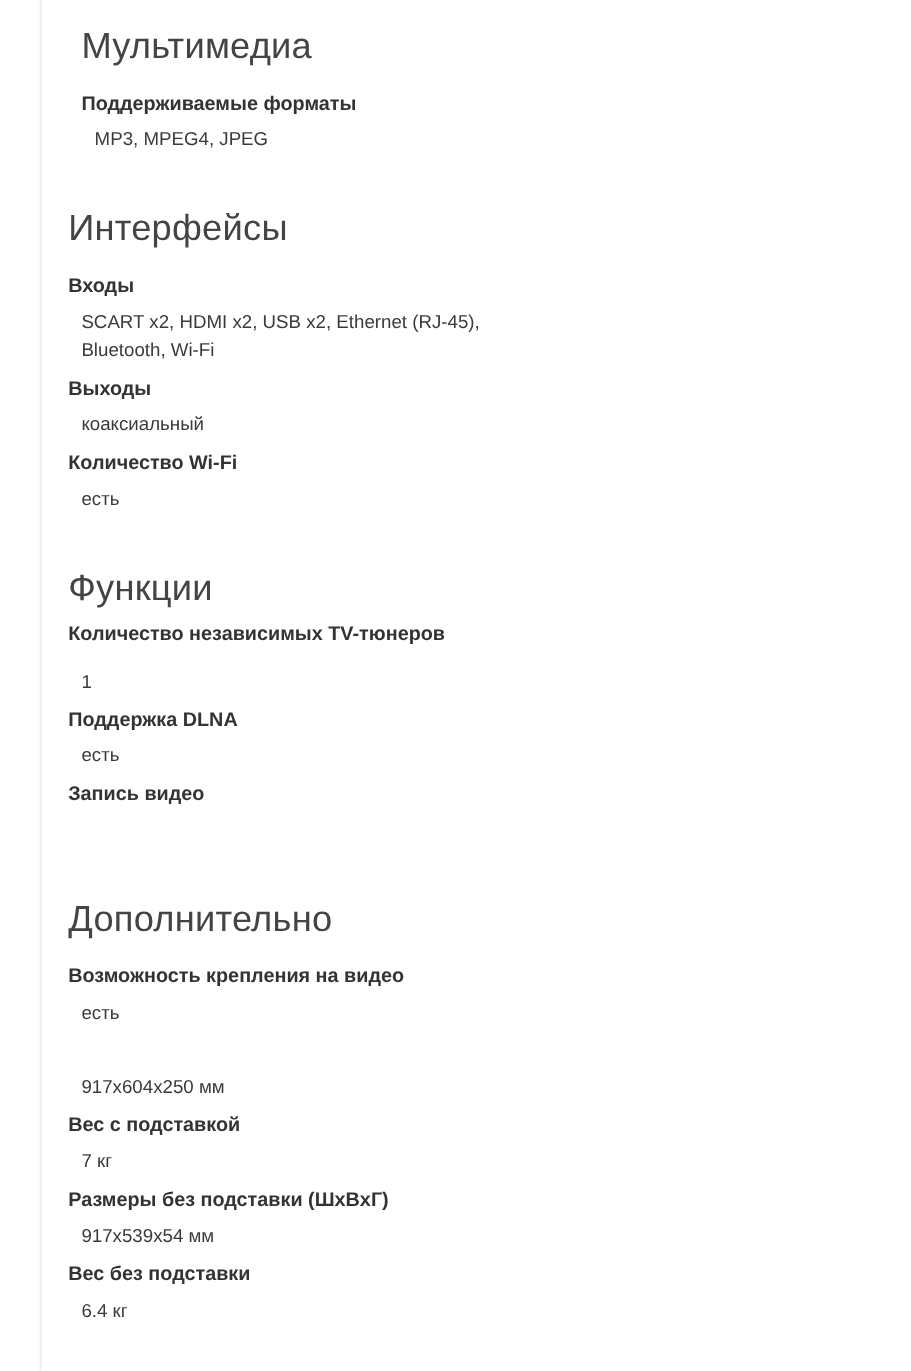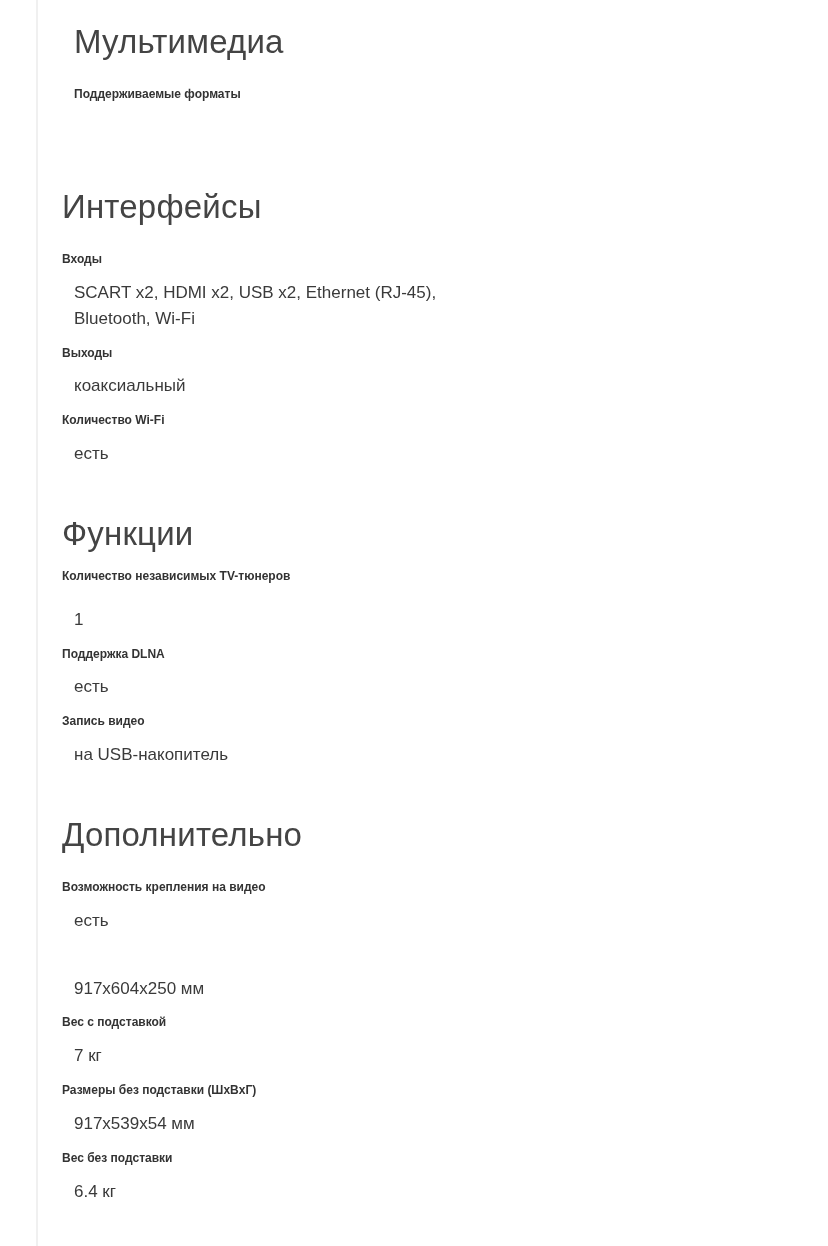--- a/index.html
+++ b/index.html
@@ -34,21 +34,21 @@
     }
     .section-title {
       font-size: 33px;
       font-weight: normal;
       color: #444444;
       margin: 0;
       line-height: 40px;
       letter-spacing: 0.2px;
     }
     .spec-name {
-      font-size: 12px;
+      font-size: 18px;
       font-weight: bold;
       color: #333333;
       margin: 0;
       line-height: 22px;
     }
     .spec-value {
       font-size: 17px;
       color: #3a3a3a;
       margin: 0;
       padding-left: 12px;
@@ -58,41 +58,41 @@
 </head>
 <body>
 
 <div class="left-rule"></div>
 
 <div class="content">
 
   <div class="section" style="position:absolute; top:22px; left:12px;">
     <h2 class="section-title">Мультимедиа</h2>
     <div class="spec-name" style="position:absolute; top:61px; white-space:nowrap;">Поддерживаемые форматы</div>
+    <div class="spec-value" style="position:absolute; top:92px; white-space:nowrap;">MP3, MPEG4, JPEG</div>
   </div>
 
   <div class="section" style="position:absolute; top:187px; left:0;">
     <h2 class="section-title">Интерфейсы</h2>
     <div class="spec-name" style="position:absolute; top:61px; white-space:nowrap;">Входы</div>
     <div class="spec-value" style="position:absolute; top:93px; white-space:nowrap;">SCART x2, HDMI x2, USB x2, Ethernet (RJ-45),</div>
     <div class="spec-value" style="position:absolute; top:119px; white-space:nowrap;">Bluetooth, Wi-Fi</div>
     <div class="spec-name" style="position:absolute; top:155px; white-space:nowrap;">Выходы</div>
     <div class="spec-value" style="position:absolute; top:186px; white-space:nowrap;">коаксиальный</div>
     <div class="spec-name" style="position:absolute; top:222px; white-space:nowrap;">Количество Wi-Fi</div>
     <div class="spec-value" style="position:absolute; top:254px; white-space:nowrap;">есть</div>
   </div>
 
   <div class="section" style="position:absolute; top:514px; left:0;">
     <h2 class="section-title">Функции</h2>
     <div class="spec-name" style="position:absolute; top:51px; white-space:nowrap;">Количество независимых TV-тюнеров</div>
     <div class="spec-value" style="position:absolute; top:93px; white-space:nowrap;">1</div>
     <div class="spec-name" style="position:absolute; top:129px; white-space:nowrap;">Поддержка DLNA</div>
     <div class="spec-value" style="position:absolute; top:160px; white-space:nowrap;">есть</div>
     <div class="spec-name" style="position:absolute; top:196px; white-space:nowrap;">Запись видео</div>
-    <div class="spec-value" style="position:absolute; top:228px; white-space:nowrap;">на USB-накопитель</div>
   </div>
 
   <div class="section" style="position:absolute; top:815px; left:0;">
     <h2 class="section-title">Дополнительно</h2>
     <div class="spec-name" style="position:absolute; top:61px; white-space:nowrap;">Возможность крепления на видео</div>
     <div class="spec-value" style="position:absolute; top:93px; white-space:nowrap;">есть</div>
     <div class="spec-value" style="position:absolute; top:161px; white-space:nowrap;">917x604x250 мм</div>
     <div class="spec-name" style="position:absolute; top:196px; white-space:nowrap;">Вес с подставкой</div>
     <div class="spec-value" style="position:absolute; top:228px; white-space:nowrap;">7 кг</div>
     <div class="spec-name" style="position:absolute; top:264px; white-space:nowrap;">Размеры без подставки (ШxВxГ)</div>

